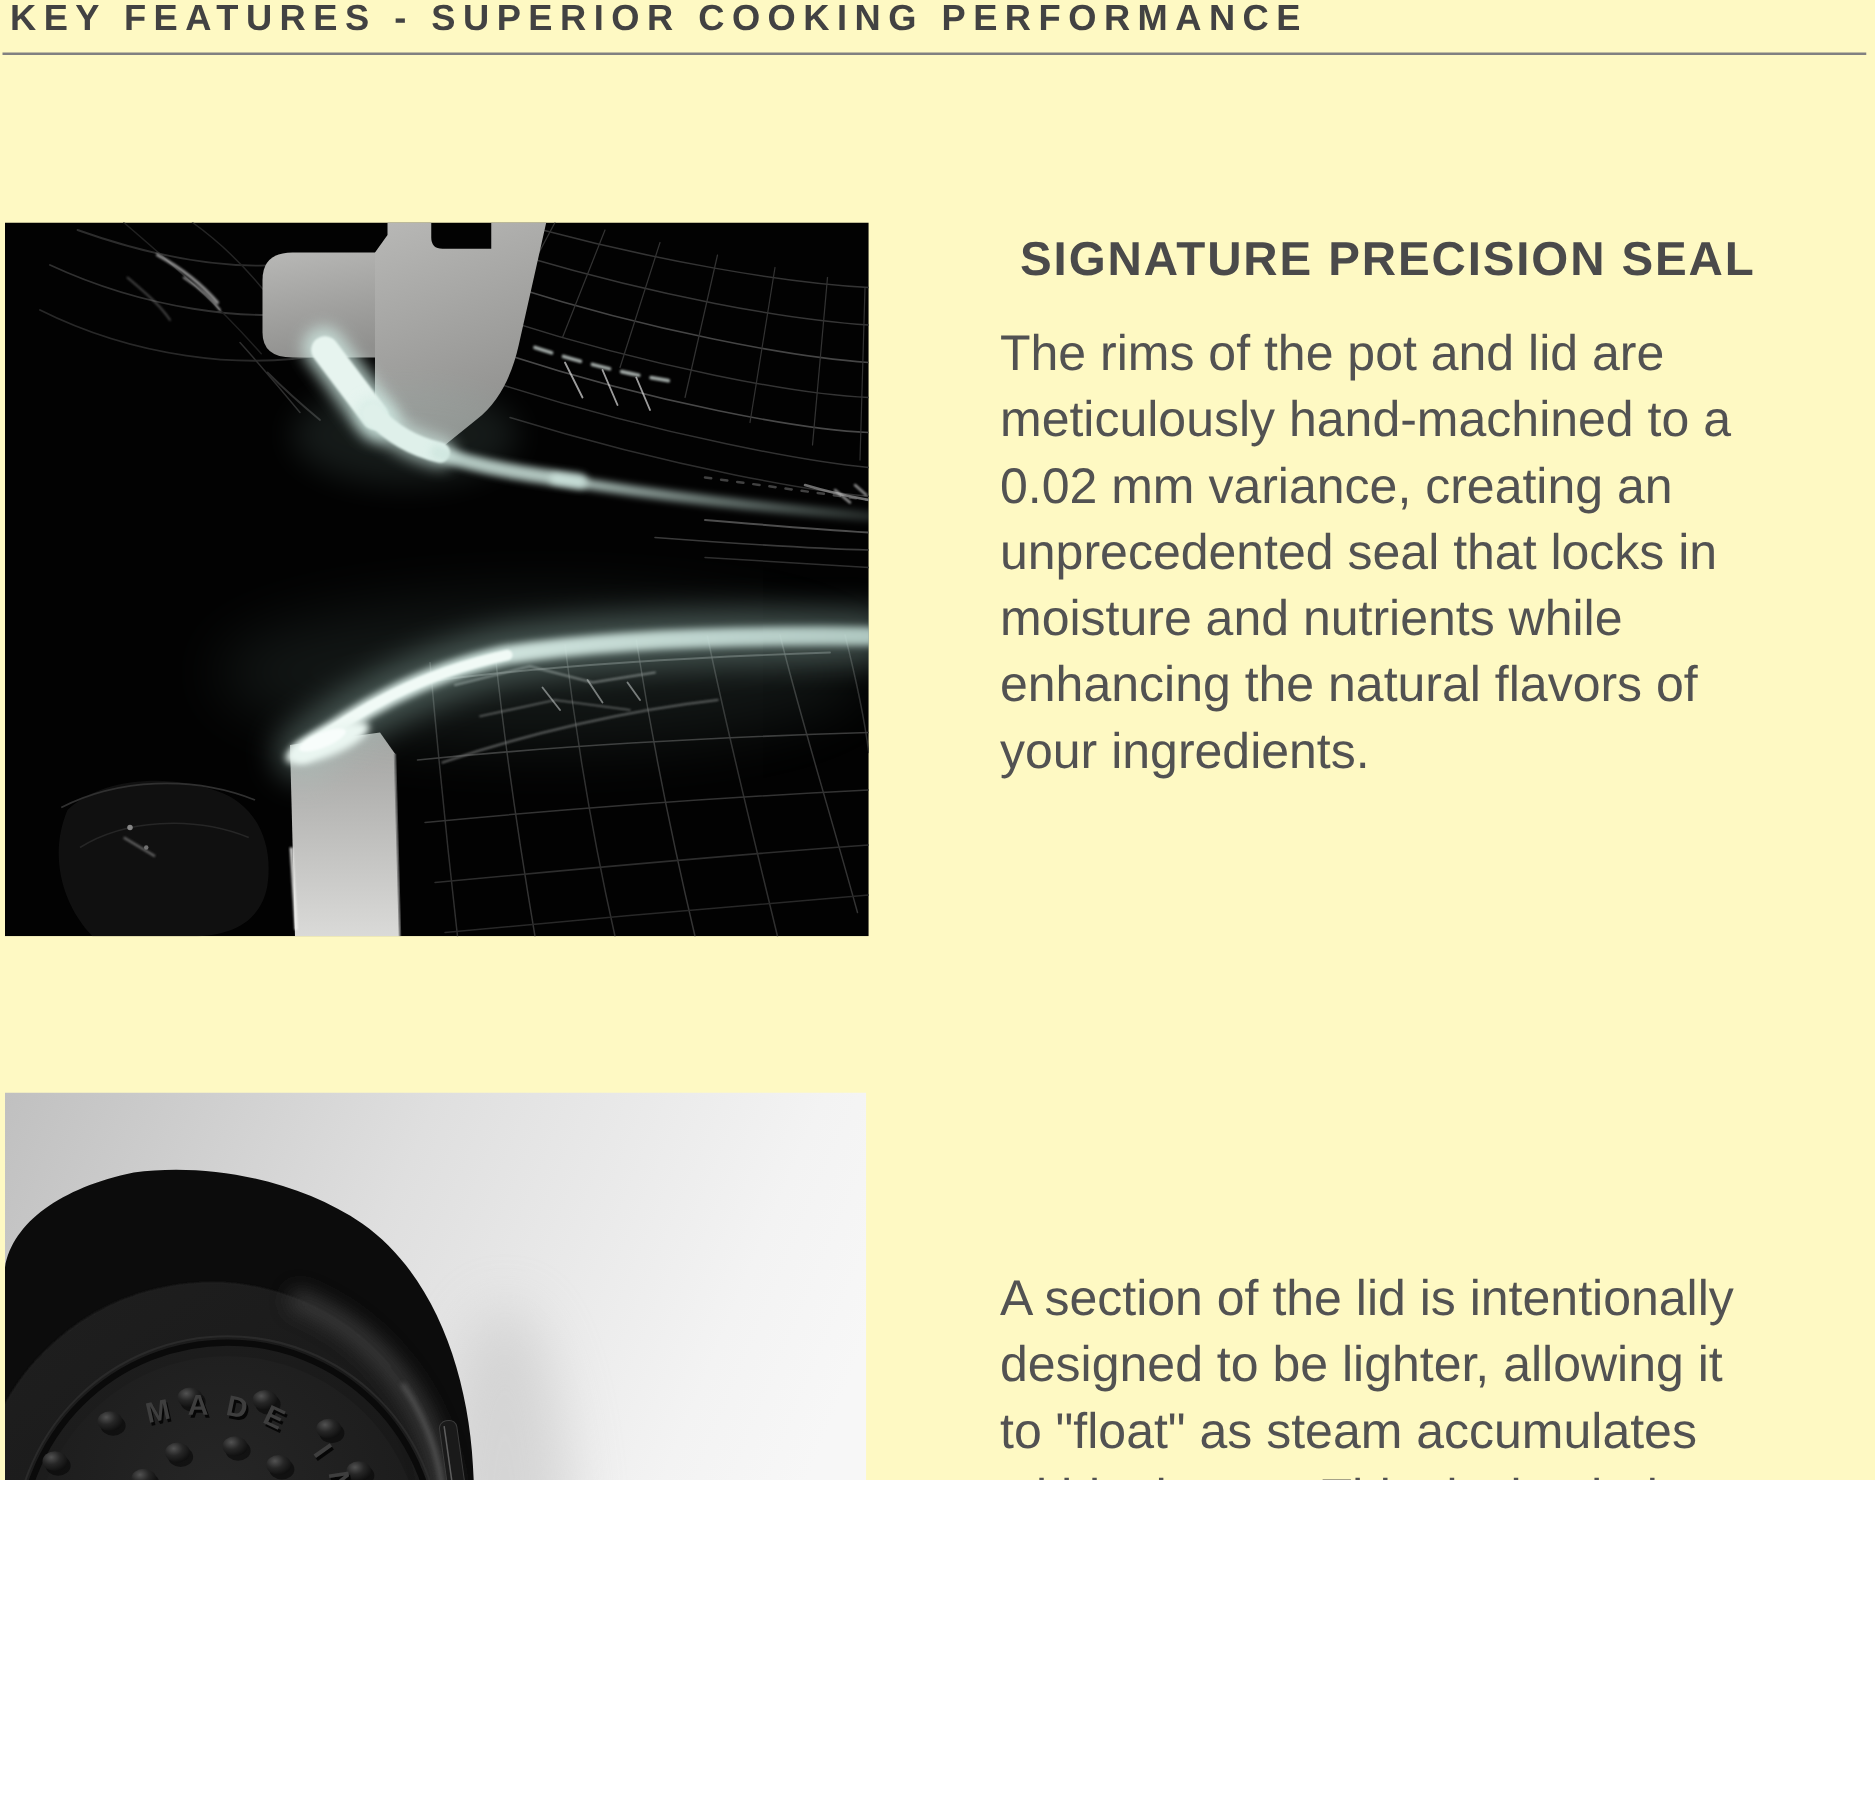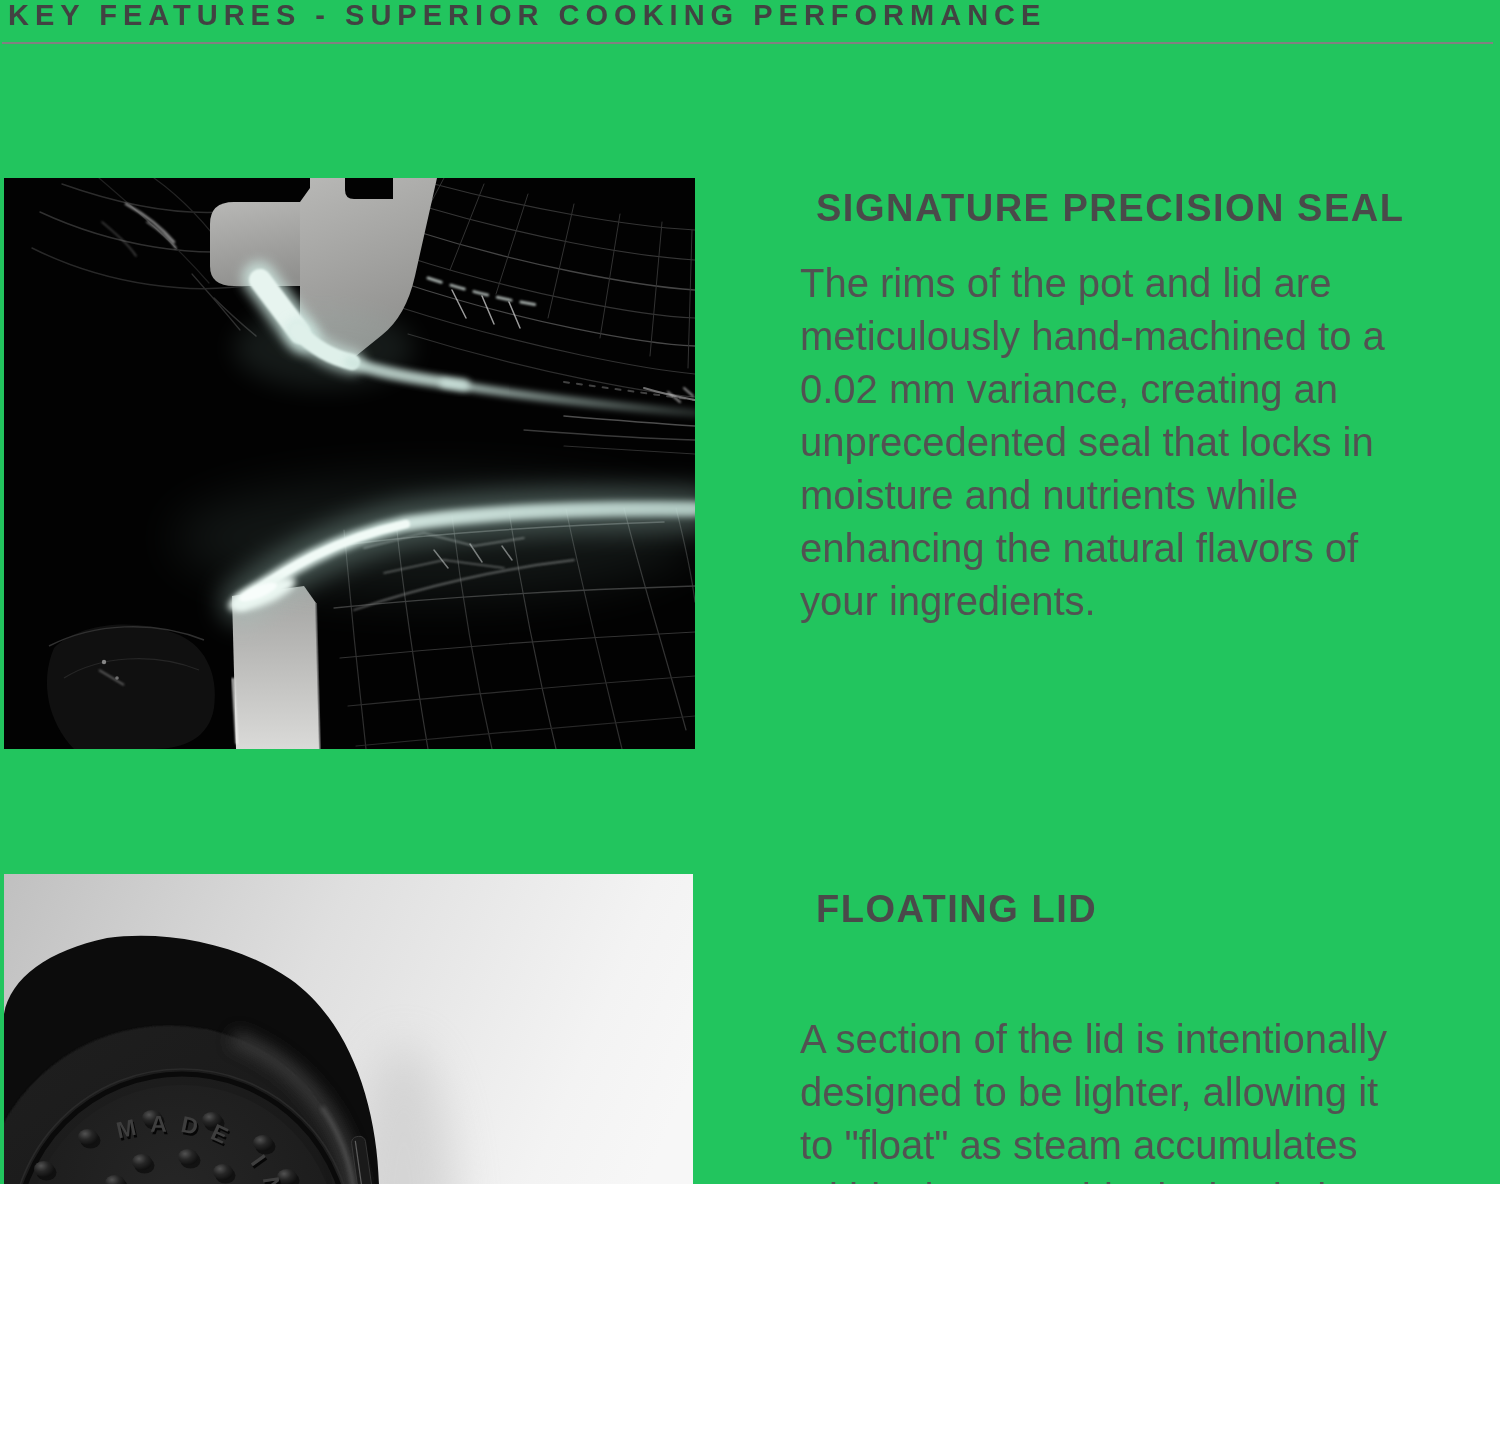--- a/index.html
+++ b/index.html
@@ -1,17 +1,17 @@
 <!DOCTYPE html>
 <html><head>
 <meta charset="utf-8">
 <style>
   html,body{margin:0;padding:0;background:#ffffff;}
   .page{
-    position:relative;width:1500px;height:1184px;background:#22c55e;
+    position:relative;width:1500px;height:1184px;background:#fef9c3;
     overflow:hidden;font-family:"Liberation Sans",sans-serif;
   }
   .header-title{
     position:absolute;left:8px;top:-3px;
     font-size:29px;line-height:36px;font-weight:700;letter-spacing:6px;
     color:#424242;white-space:nowrap;
   }
   .header-rule{
     position:absolute;left:2px;top:42px;width:1491px;height:2px;
     background:#818181;border:none;margin:0;
@@ -292,21 +292,20 @@
         <ellipse cx="163" cy="330" rx="19" ry="13" fill="#000000" opacity="0.5" filter="url(#c2)"></ellipse>
         <ellipse cx="161" cy="326" rx="17" ry="12" fill="url(#pinG)" stroke="#6e6e6e" stroke-width="0.7"></ellipse>
         <circle cx="161" cy="326" r="4" fill="#1c1c1c"></circle>
         <circle cx="156" cy="322" r="1.5" fill="#ffffff" opacity="0.8"></circle>
       </g>
 
       <ellipse cx="130" cy="610" rx="310" ry="115" fill="#000000" opacity="0.8" filter="url(#c22)"></ellipse>
     </g>
   </svg>
 
-  <h2 class="section-title title-lid">FLOATING LID</h2>
   <p class="section-body body-lid">A section of the lid is intentionally
 designed to be lighter, allowing it
 to "float" as steam accumulates
 within the pot. This design helps
 vent steam, preventing boil-overs
 while maintaining the pot's
 precision seal.</p>
 
 </div>
 

